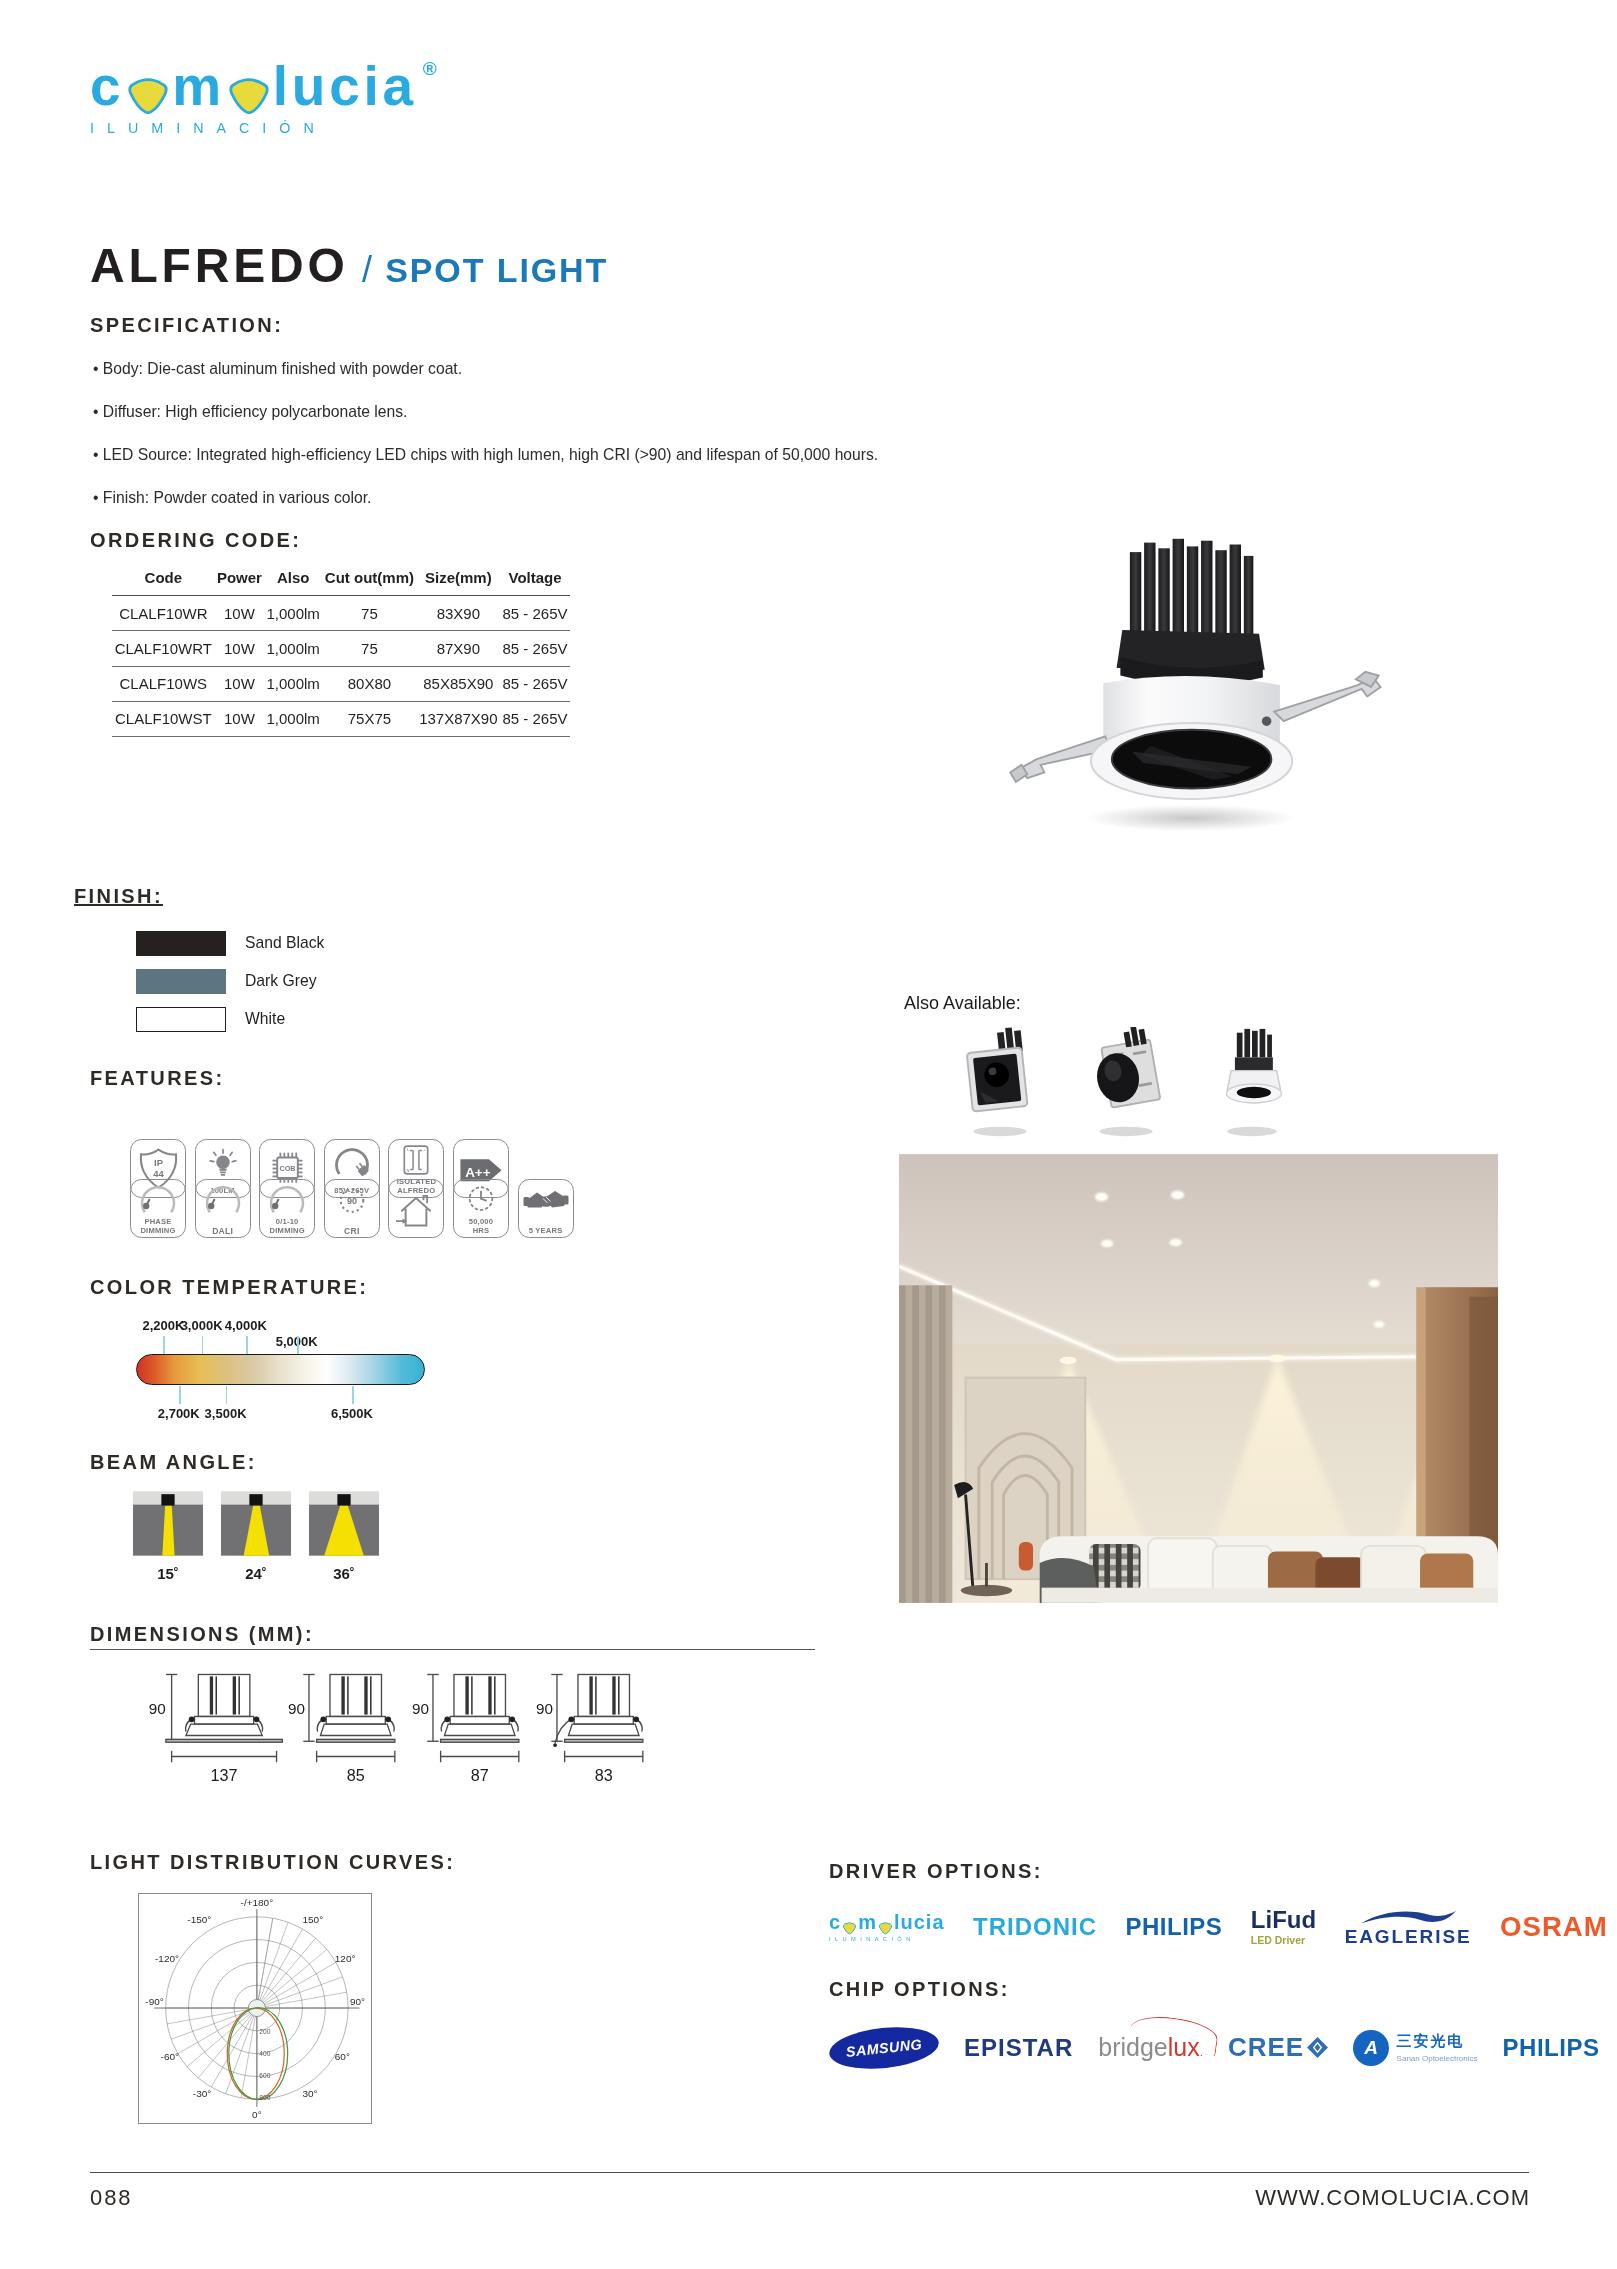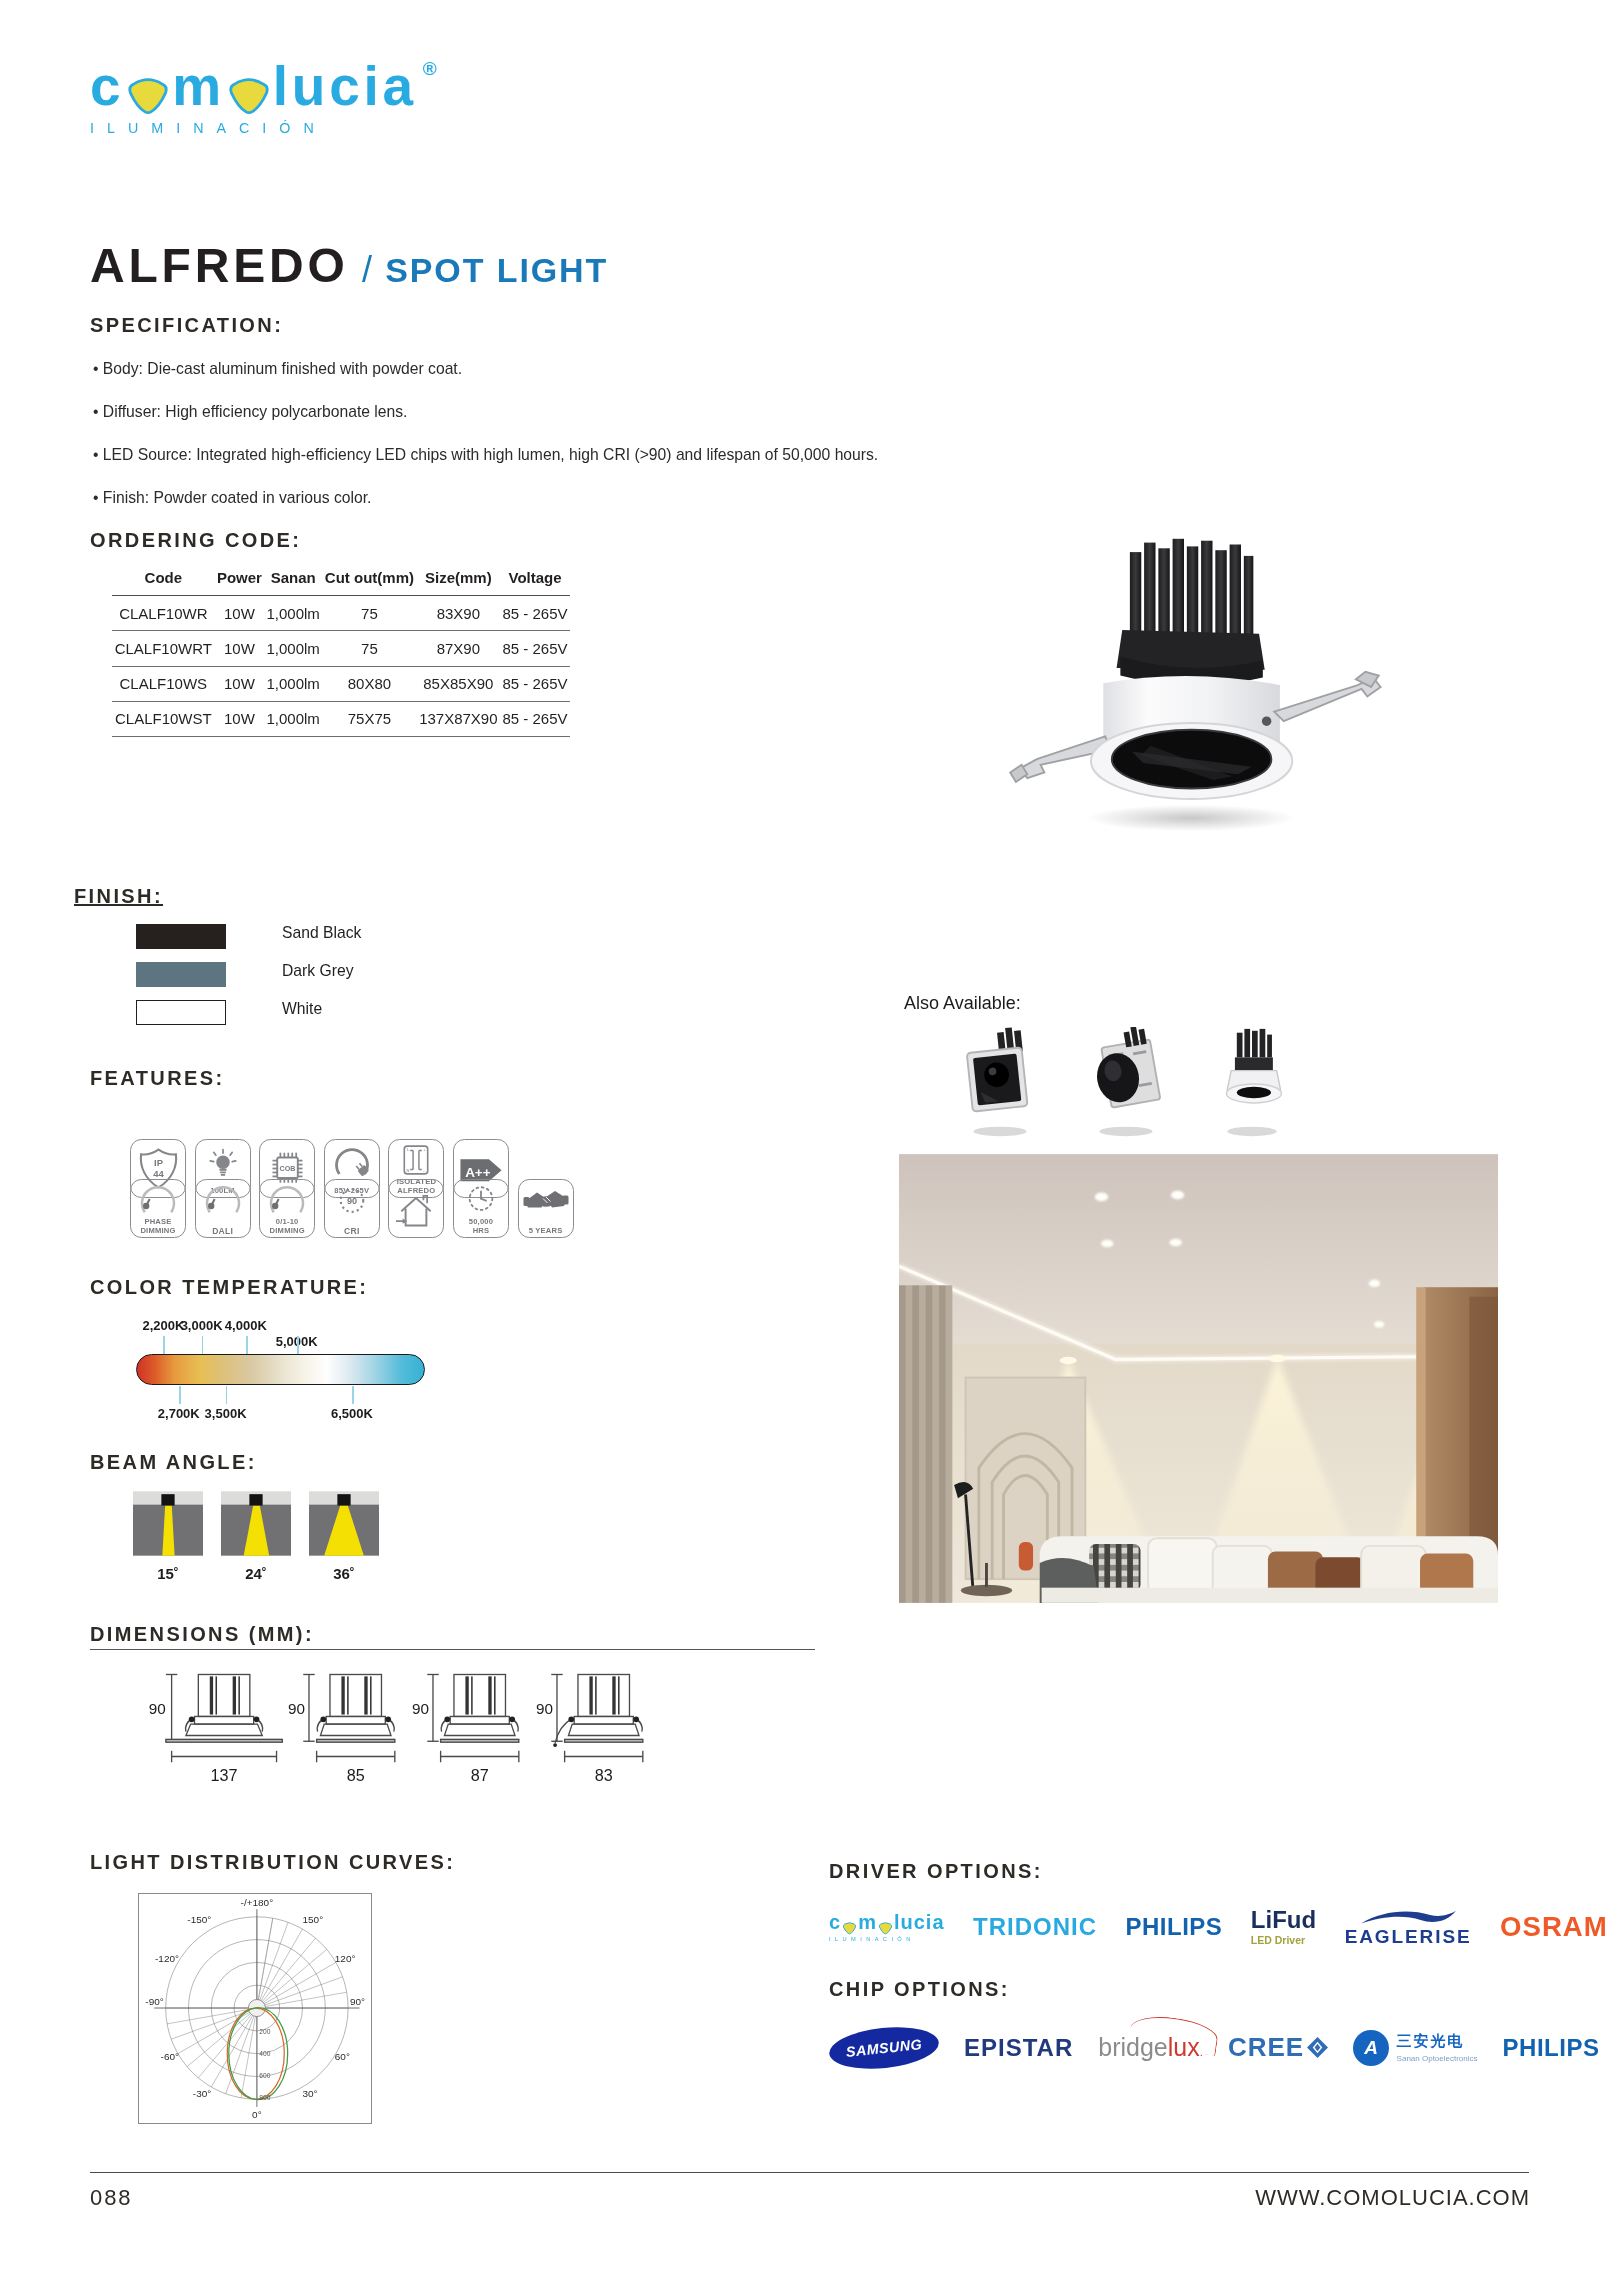--- a/index.html
+++ b/index.html
@@ -29,21 +29,21 @@
 
   
   .order-table { position:absolute; left:112px; top:563px; width:458px; border-collapse:collapse; font-size:15px; }
   .order-table th { font-weight:600; padding:5.7px 1.9px 9.5px; }
   .order-table td { padding:8.6px 1.9px; text-align:center; }
   .order-table thead tr { border-bottom:1.4px solid #4d4d4d; }
   .order-table tbody tr { border-bottom:1.4px solid #6d6d6d; }
 
   
   .finish-list { position:absolute; left:136px; top:924px; }
-  .finish-row { display:flex; align-items:flex-start; height:38px;gap:37px; }
+  .finish-row { display:flex; align-items:center; height:38px; }
   .swatch { width:90px; height:25px; }
   .swatch-black { background:#26211f; }
   .swatch-grey { background:#5d7581; }
   .swatch-white { background:#ffffff; border:1.4px solid #231f20; }
   .finish-row span { margin-left:19px; font-size:15.7px; color:#1f1f1f; }
 
   
   .also-label { position:absolute; left:904px; top:993px; font-size:18px; font-weight:500; color:#1c1c1c; }
   .thumbs { position:absolute; left:956px; top:1027px; display:flex; gap:38px; }
 
@@ -146,21 +146,21 @@
     <div>• LED Source: Integrated high-efficiency LED chips with high lumen, high CRI (&gt;90) and lifespan of 50,000 hours.</div>
     <div>• Finish: Powder coated in various color.</div>
   </div>
 
   <div class="sec-heading" style="left:90px; top:529px;">ORDERING CODE:</div>
   <table class="order-table">
     <thead>
       <tr>
         <th>Code</th>
         <th>Power</th>
-        <th>Sanan</th>
+        <th>Also</th>
         <th>Cut out(mm)</th>
         <th>Size(mm)</th>
         <th>Voltage</th>
       </tr>
     </thead>
     <tbody>
       <tr>
         <td>CLALF10WR</td>
           <td>10W</td>
           <td>1,000lm</td>

